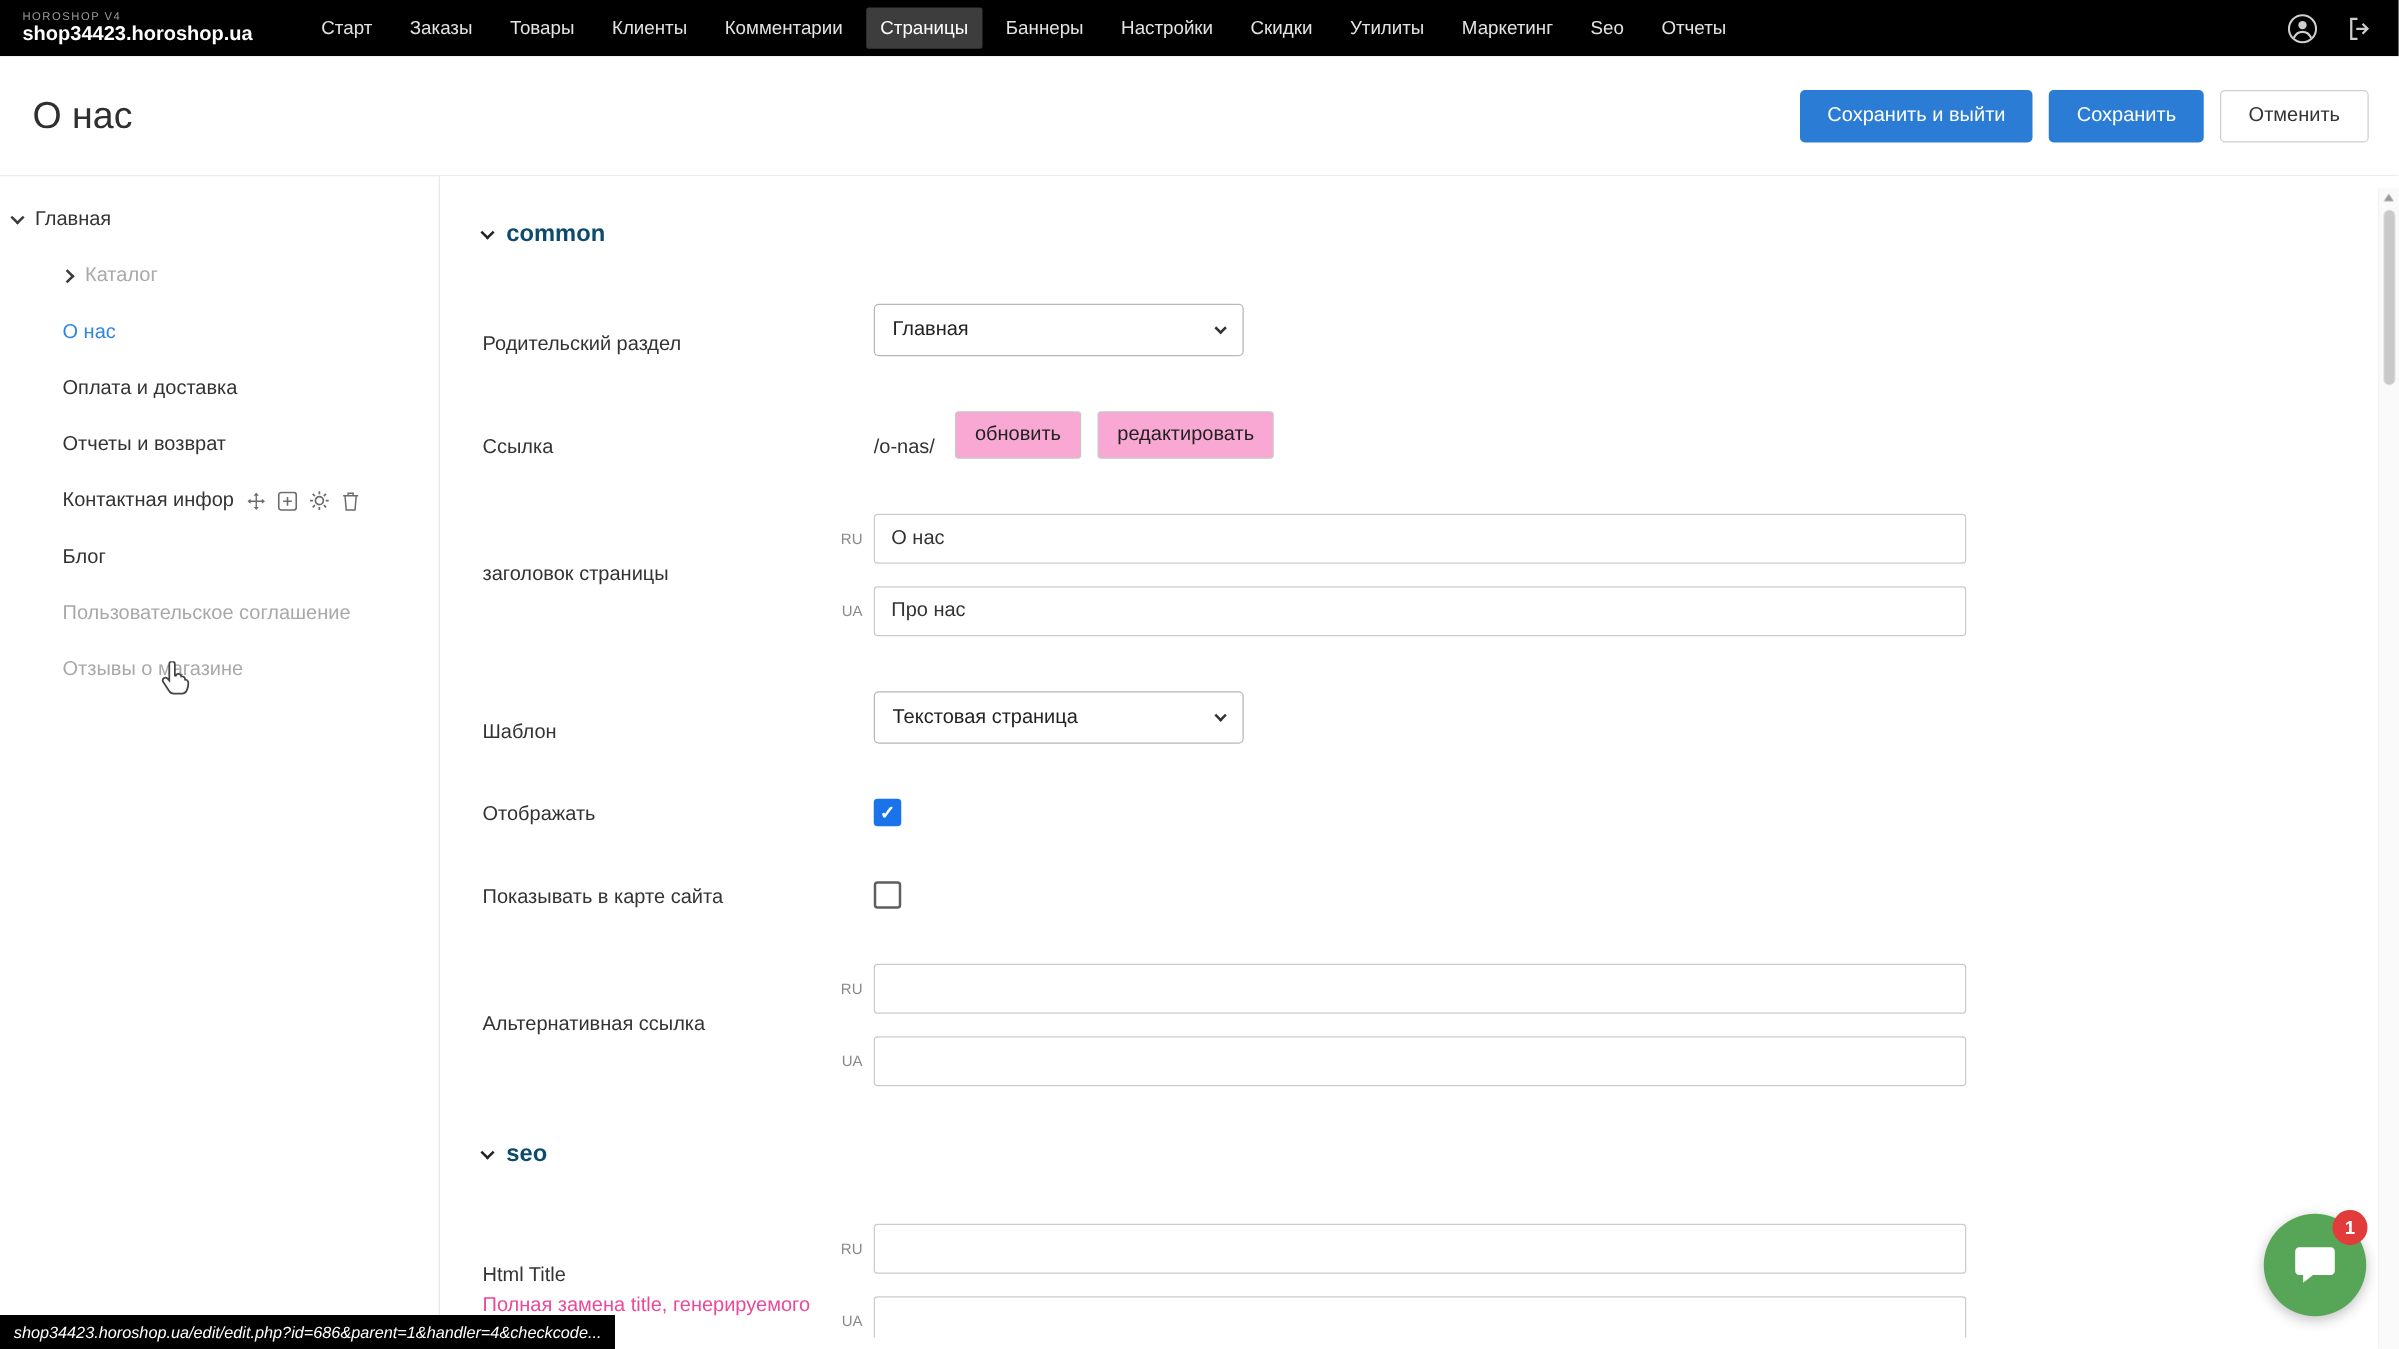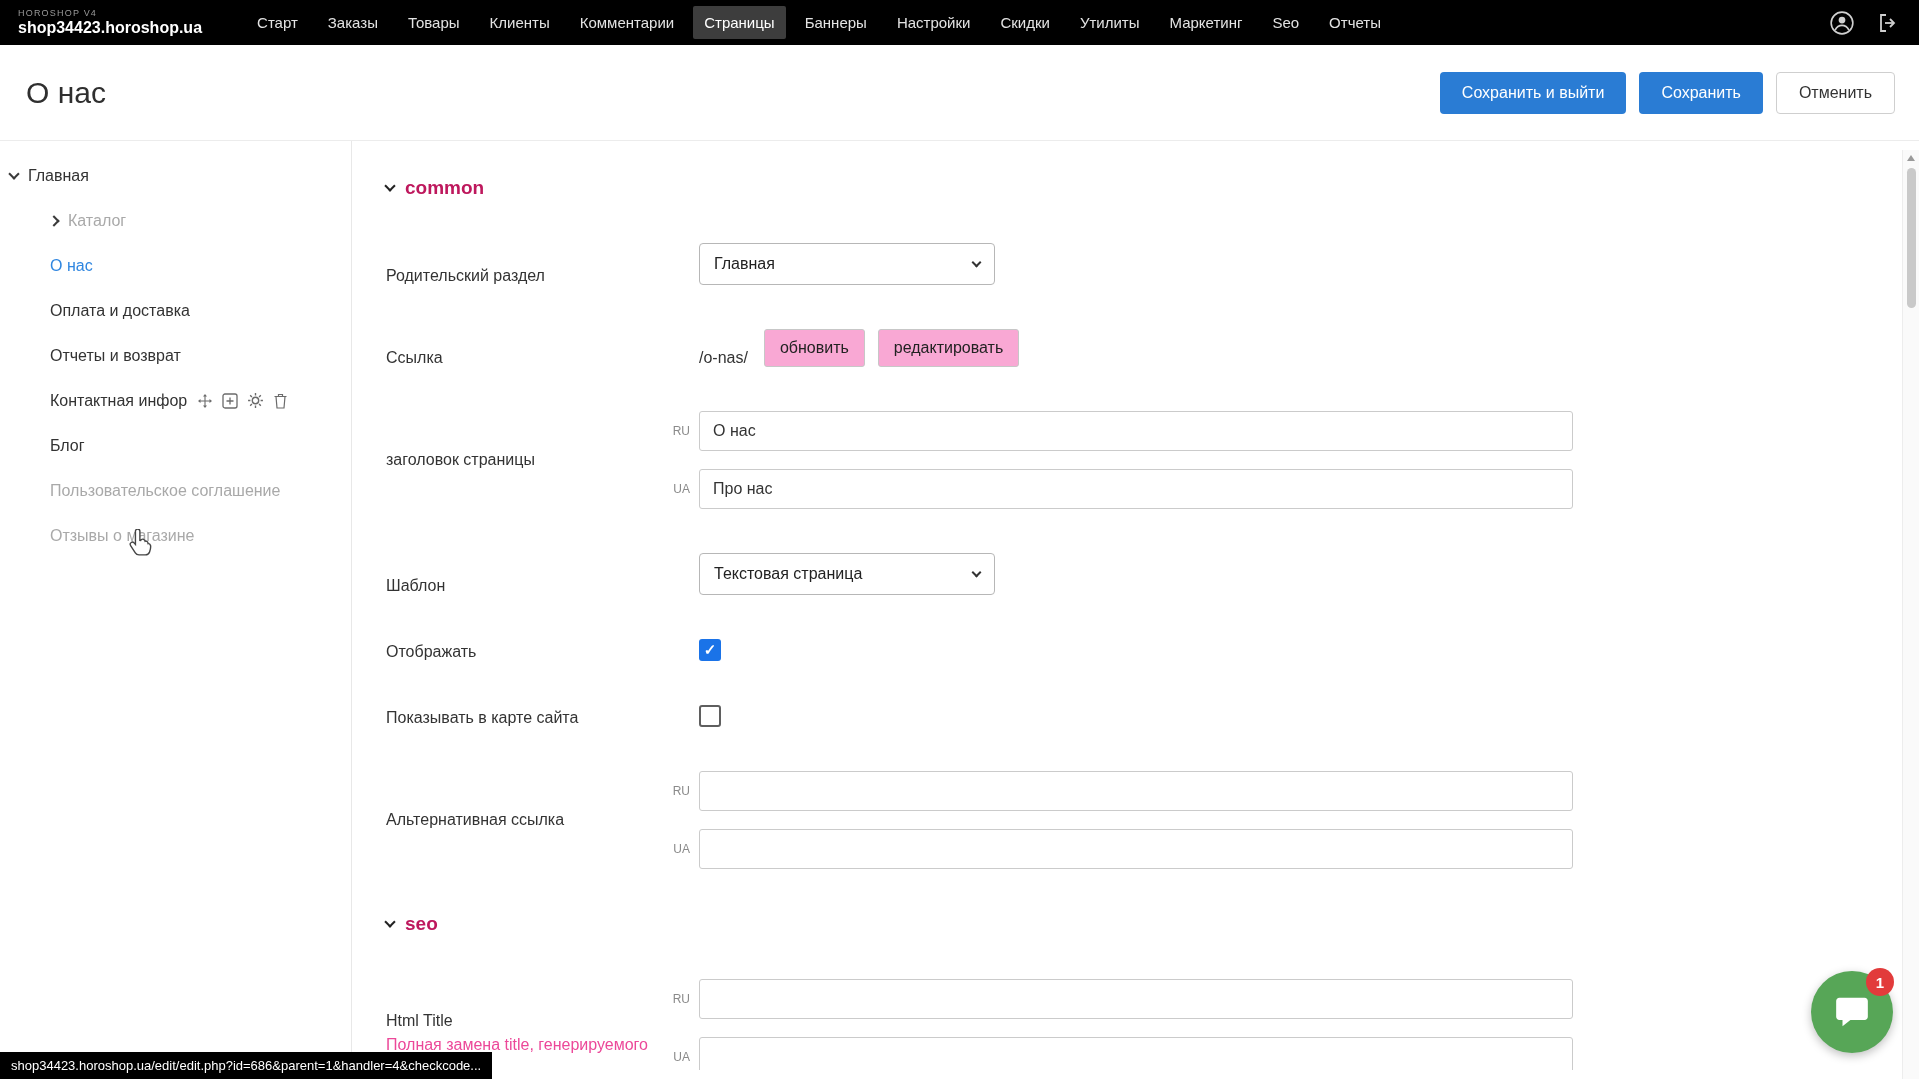--- a/index.html
+++ b/index.html
@@ -52,21 +52,21 @@
   .chev.right { transform: rotate(-45deg); }
   .tree-row .chev { margin-right: 10px; }
   .row-icons { display: flex; align-items: center; gap: 9px; margin-left: 10px; }
   .row-icons svg { display: block; cursor: pointer; }
   .cursor-hand { position: absolute; left: 126px; top: 388px; pointer-events: none; }
 
   
   .main { flex: 1; position: relative; padding: 36px 0 0 34px; overflow: hidden; background: #fff; }
   .section-head { display: flex; align-items: center; gap: 11px; margin-bottom: 44px; cursor: pointer; }
   .section-head .chev { width: 8px; height: 8px; border-color: #222; }
-  .section-title { font-size: 19px; font-weight: bold; color: #be185d; }
+  .section-title { font-size: 19px; font-weight: bold; color: #0c4a6e; }
   .section-head.seo-head { margin-top: 16px; }
 
   .frow { display: flex; align-items: flex-end; margin-bottom: 44px; }
   .frow.top { align-items: center; }
   .f-label { width: 270px; flex-shrink: 0; font-size: 16px; color: #333; }
   .frow.top .f-label { line-height: 40px; }
   .f-label .hint { font-size: 16px; color: #ec4899; line-height: 1.3; margin-top: -6px; }
   .langcol { width: 43px; flex-shrink: 0; font-size: 12px; color: #8a8a8a; text-align: right; padding-right: 9px; line-height: 40px; }
   .stack { display: flex; flex-direction: column; gap: 18px; }
   .stack-line { display: flex; align-items: center; }
@@ -97,21 +97,21 @@
   .checkbox.unchecked { background: #fff; border: 2px solid #5f5f5f; }
 
   
   .scrollbar { position: fixed; top: 150px; right: 0; bottom: 0; width: 17px; background: #fafafa; border-left: 1px solid #ededed; }
   .sb-arrow { width: 0; height: 0; border-left: 4px solid transparent; border-right: 4px solid transparent; border-bottom: 6px solid #9a9a9a; margin: 5px auto 0; }
   .sb-thumb { position: absolute; top: 18px; left: 4px; width: 9px; height: 140px; background: #c9c9c9; border-radius: 5px; cursor: grab; }
 
   
   .statusbar {
     position: fixed; left: 0; bottom: 0; background: #000; color: #fff;
-    font-size: 13px; padding: 6px 11px; white-space: nowrap; max-width: 700px; overflow: hidden;
+    font-size: 13px; padding: 6px 11px; white-space: nowrap; max-width: 700px; overflow: hidden; font-style: italic;
   }
 
   
   .chat-btn {
     position: fixed; right: 26px; bottom: 26px; width: 82px; height: 82px; border-radius: 50%;
     background: var(--chat_green, #57a657); display: flex; align-items: center; justify-content: center;
     cursor: pointer; box-shadow: 0 3px 10px rgba(0,0,0,.25);
   }
   .chat-badge {
     position: absolute; top: -3px; right: -1px; width: 28px; height: 28px; border-radius: 50%;

